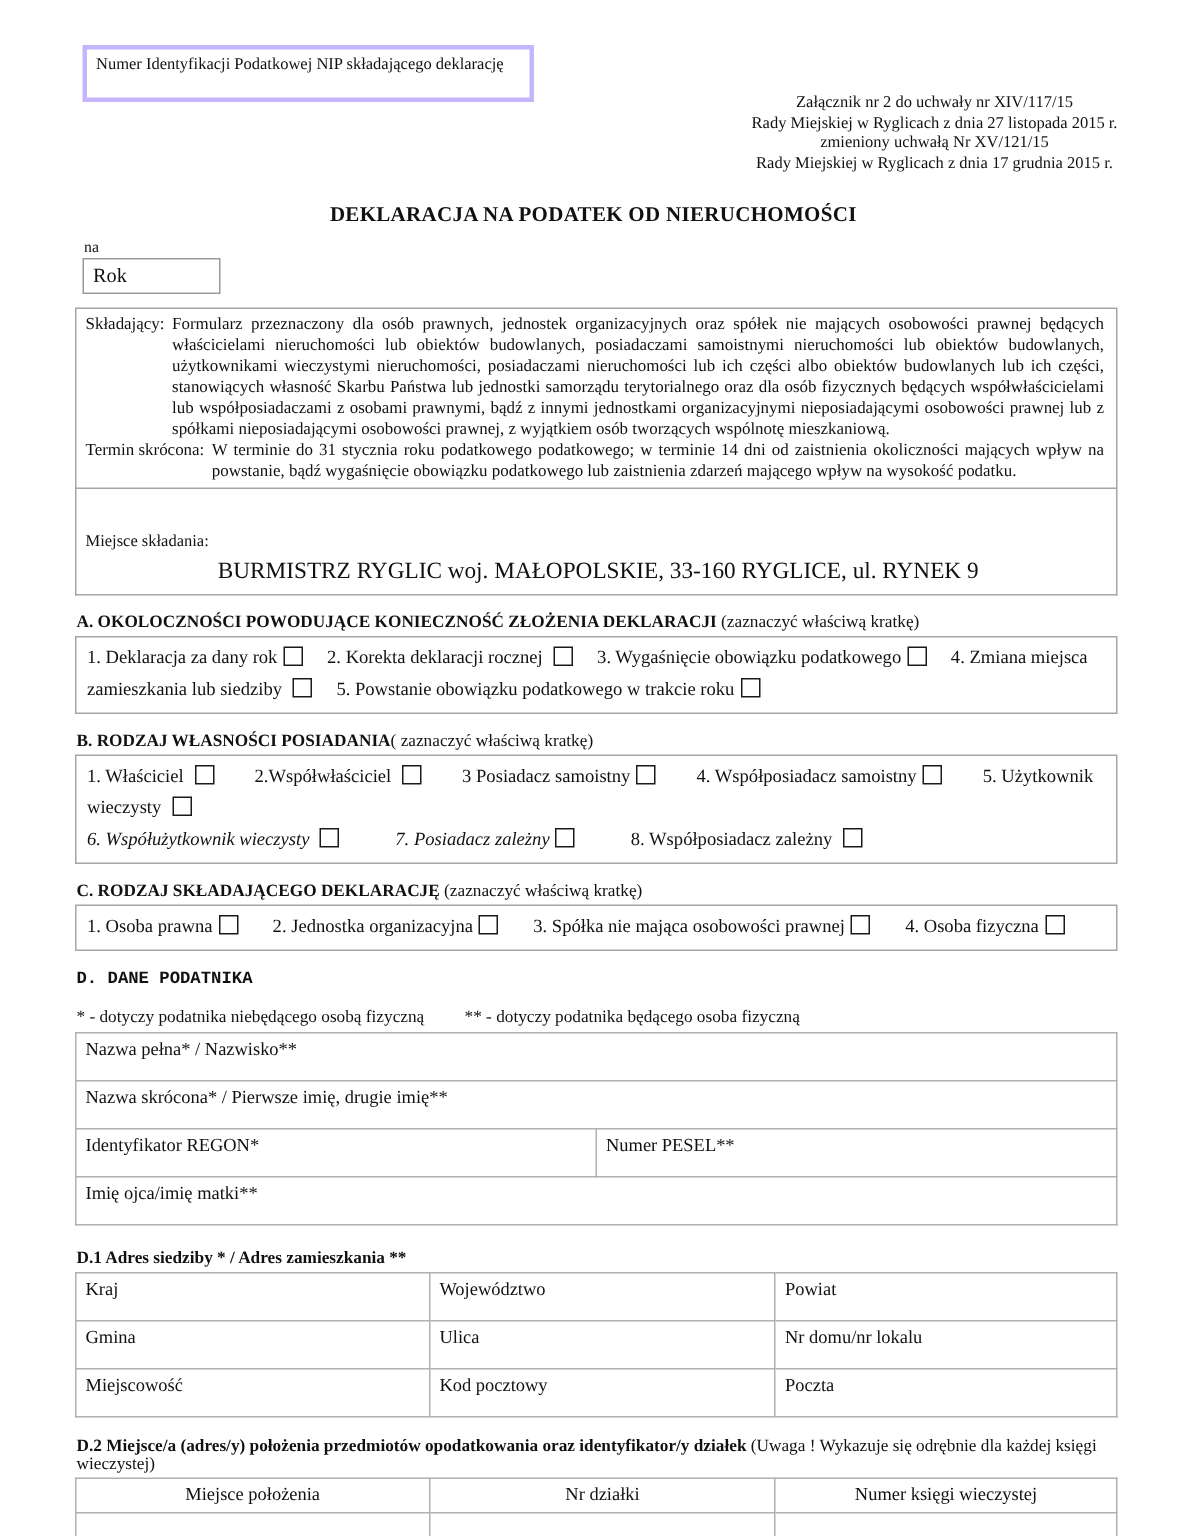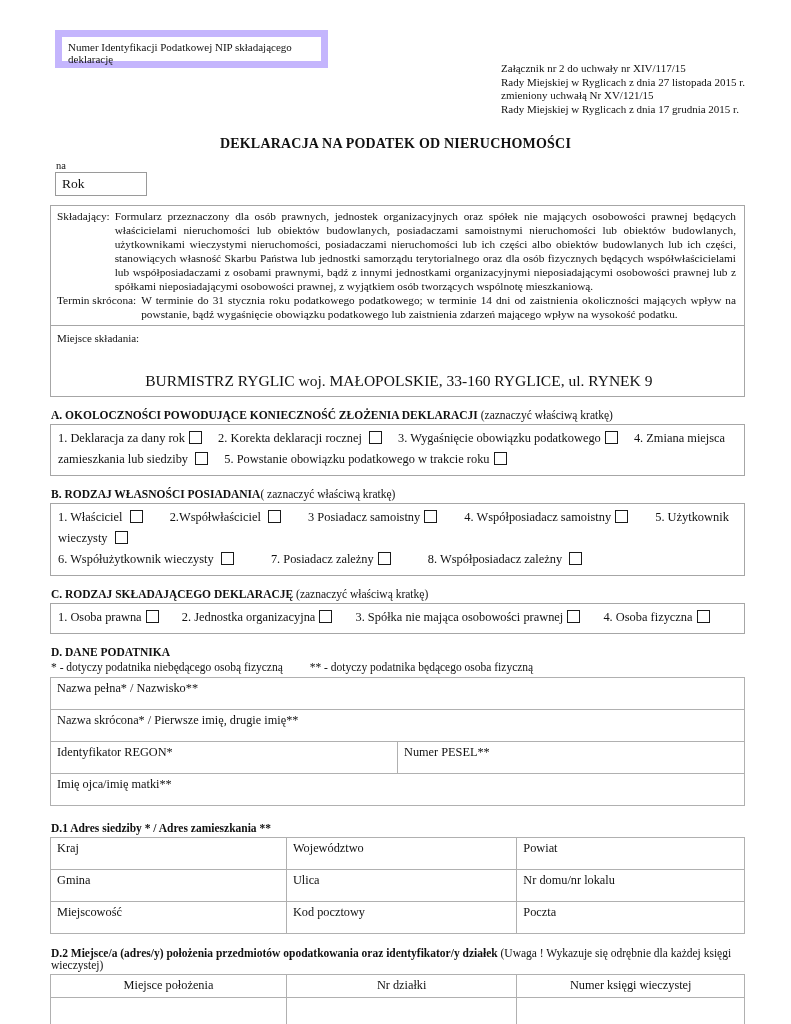--- a/index.html
+++ b/index.html
@@ -8,28 +8,28 @@
     width: 791px; height: 1024px;
     background: #ffffff;
     color: #111;
     font-family: "Liberation Serif", "DejaVu Serif", serif;
     overflow: hidden;
     position: relative;
   }
   .header { position: relative; height: 205px; }
   .nip-box {
     position: absolute; left: 55px; top: 30px;
-    width: 273px; height: 38px;
-    border: 7px solid #c4b5fd;
+    width: 301px; height: 38px;
+    border: 3px solid #c4b5fd;
     padding: 4px 6px;
     font-size: 11px;
   }
   .annex {
     position: absolute; right: 46px; top: 62px;
-    text-align: left;
+    text-align: center;
     font-size: 11px; line-height: 13.5px;
   }
   .doc-title {
     position: absolute; left: 0; top: 136px; width: 100%;
     text-align: center; font-weight: bold; font-size: 14px;
     letter-spacing: 0.2px;
   }
   .na-label { position: absolute; left: 56px; top: 160px; font-size: 10.5px; }
   .rok-box {
     position: absolute; left: 55px; top: 172px;
@@ -42,40 +42,40 @@
     border: 1px solid #a6a6a6;
     padding: 3px 8px 4px 6px;
     font-size: 11.3px; line-height: 14px;
   }
   .legal-row { display: flex; }
   .legal-row .lbl { white-space: nowrap; padding-right: 5px; }
   .legal-row .txt { flex: 1; text-align: justify; }
   .miejsce-box {
     border: 1px solid #a6a6a6; border-top: none;
     padding: 6px 8px 6px 6px;
-    display: flex; align-items: flex-start;
+    display: flex; align-items: center;
   }
   .miejsce-box .lbl { font-size: 11px; white-space: nowrap; padding-right: 6px; }
   .miejsce-box .val { font-size: 15.5px; margin-top: 40px; }
   .sec-head { font-size: 11.5px; margin: 12px 0 3px 1px; }
   .sec-head b { font-weight: bold; }
   .sec-box {
     border: 1px solid #a6a6a6;
     padding: 3px 7px 5px 7px;
     font-size: 12.4px; line-height: 21px;
   }
   .opt { white-space: normal; }
   .opt .cb {
     display: inline-block; width: 13px; height: 13px;
     border: 1.4px solid #1a1a1a; background: #fff;
     vertical-align: -2px; margin-left: 4px;
   }
   .sp-a { margin-right: 13px; }
   .sp-b1 { margin-right: 24px; }
-  .sp-b2 { margin-right: 34px; }
+  .sp-b2 { margin-right: 34px; font-style: italic; }
   .sp-c { margin-right: 20px; }
   .d-note { font-size: 11.5px; margin: 1px 0 4px 1px; }
   .d-note .n2 { margin-left: 24px; }
   table.tbl { border-collapse: collapse; width: 695px; table-layout: fixed; }
   table.tbl td {
     border: 1px solid #b0b0b0;
     font-size: 12.3px;
     vertical-align: top;
     padding: 3px 6px 13px 6px;
   }
@@ -155,21 +155,21 @@
     <b>C. RODZAJ SKŁADAJĄCEGO DEKLARACJĘ</b>
     <span>(zaznaczyć właściwą kratkę)</span>
   </div>
   <div class="sec-box">
     <span class="opt sp-c"><span>1. Osoba prawna</span><span class="cb"></span></span>
     <span class="opt sp-c"><span>2. Jednostka organizacyjna</span><span class="cb"></span></span>
     <span class="opt sp-c"><span>3. Spółka nie mająca osobowości prawnej</span><span class="cb"></span></span>
     <span class="opt"><span>4. Osoba fizyczna</span><span class="cb"></span></span>
   </div>
 
-  <div class="sec-head" style="margin-bottom:3px;">
+  <div class="sec-head" style="margin-bottom:13px;font-family:Liberation Mono, monospace;">
     <b>D. DANE PODATNIKA</b>
   </div>
   <div class="d-note">
     <span>* - dotyczy podatnika niebędącego osobą fizyczną</span>
     <span class="n2">** - dotyczy podatnika będącego osoba fizyczną</span>
   </div>
   <table class="tbl">
     <tbody>
         <tr>
       <td colspan="2"><span>Nazwa pełna* / Nazwisko**</span></td>

